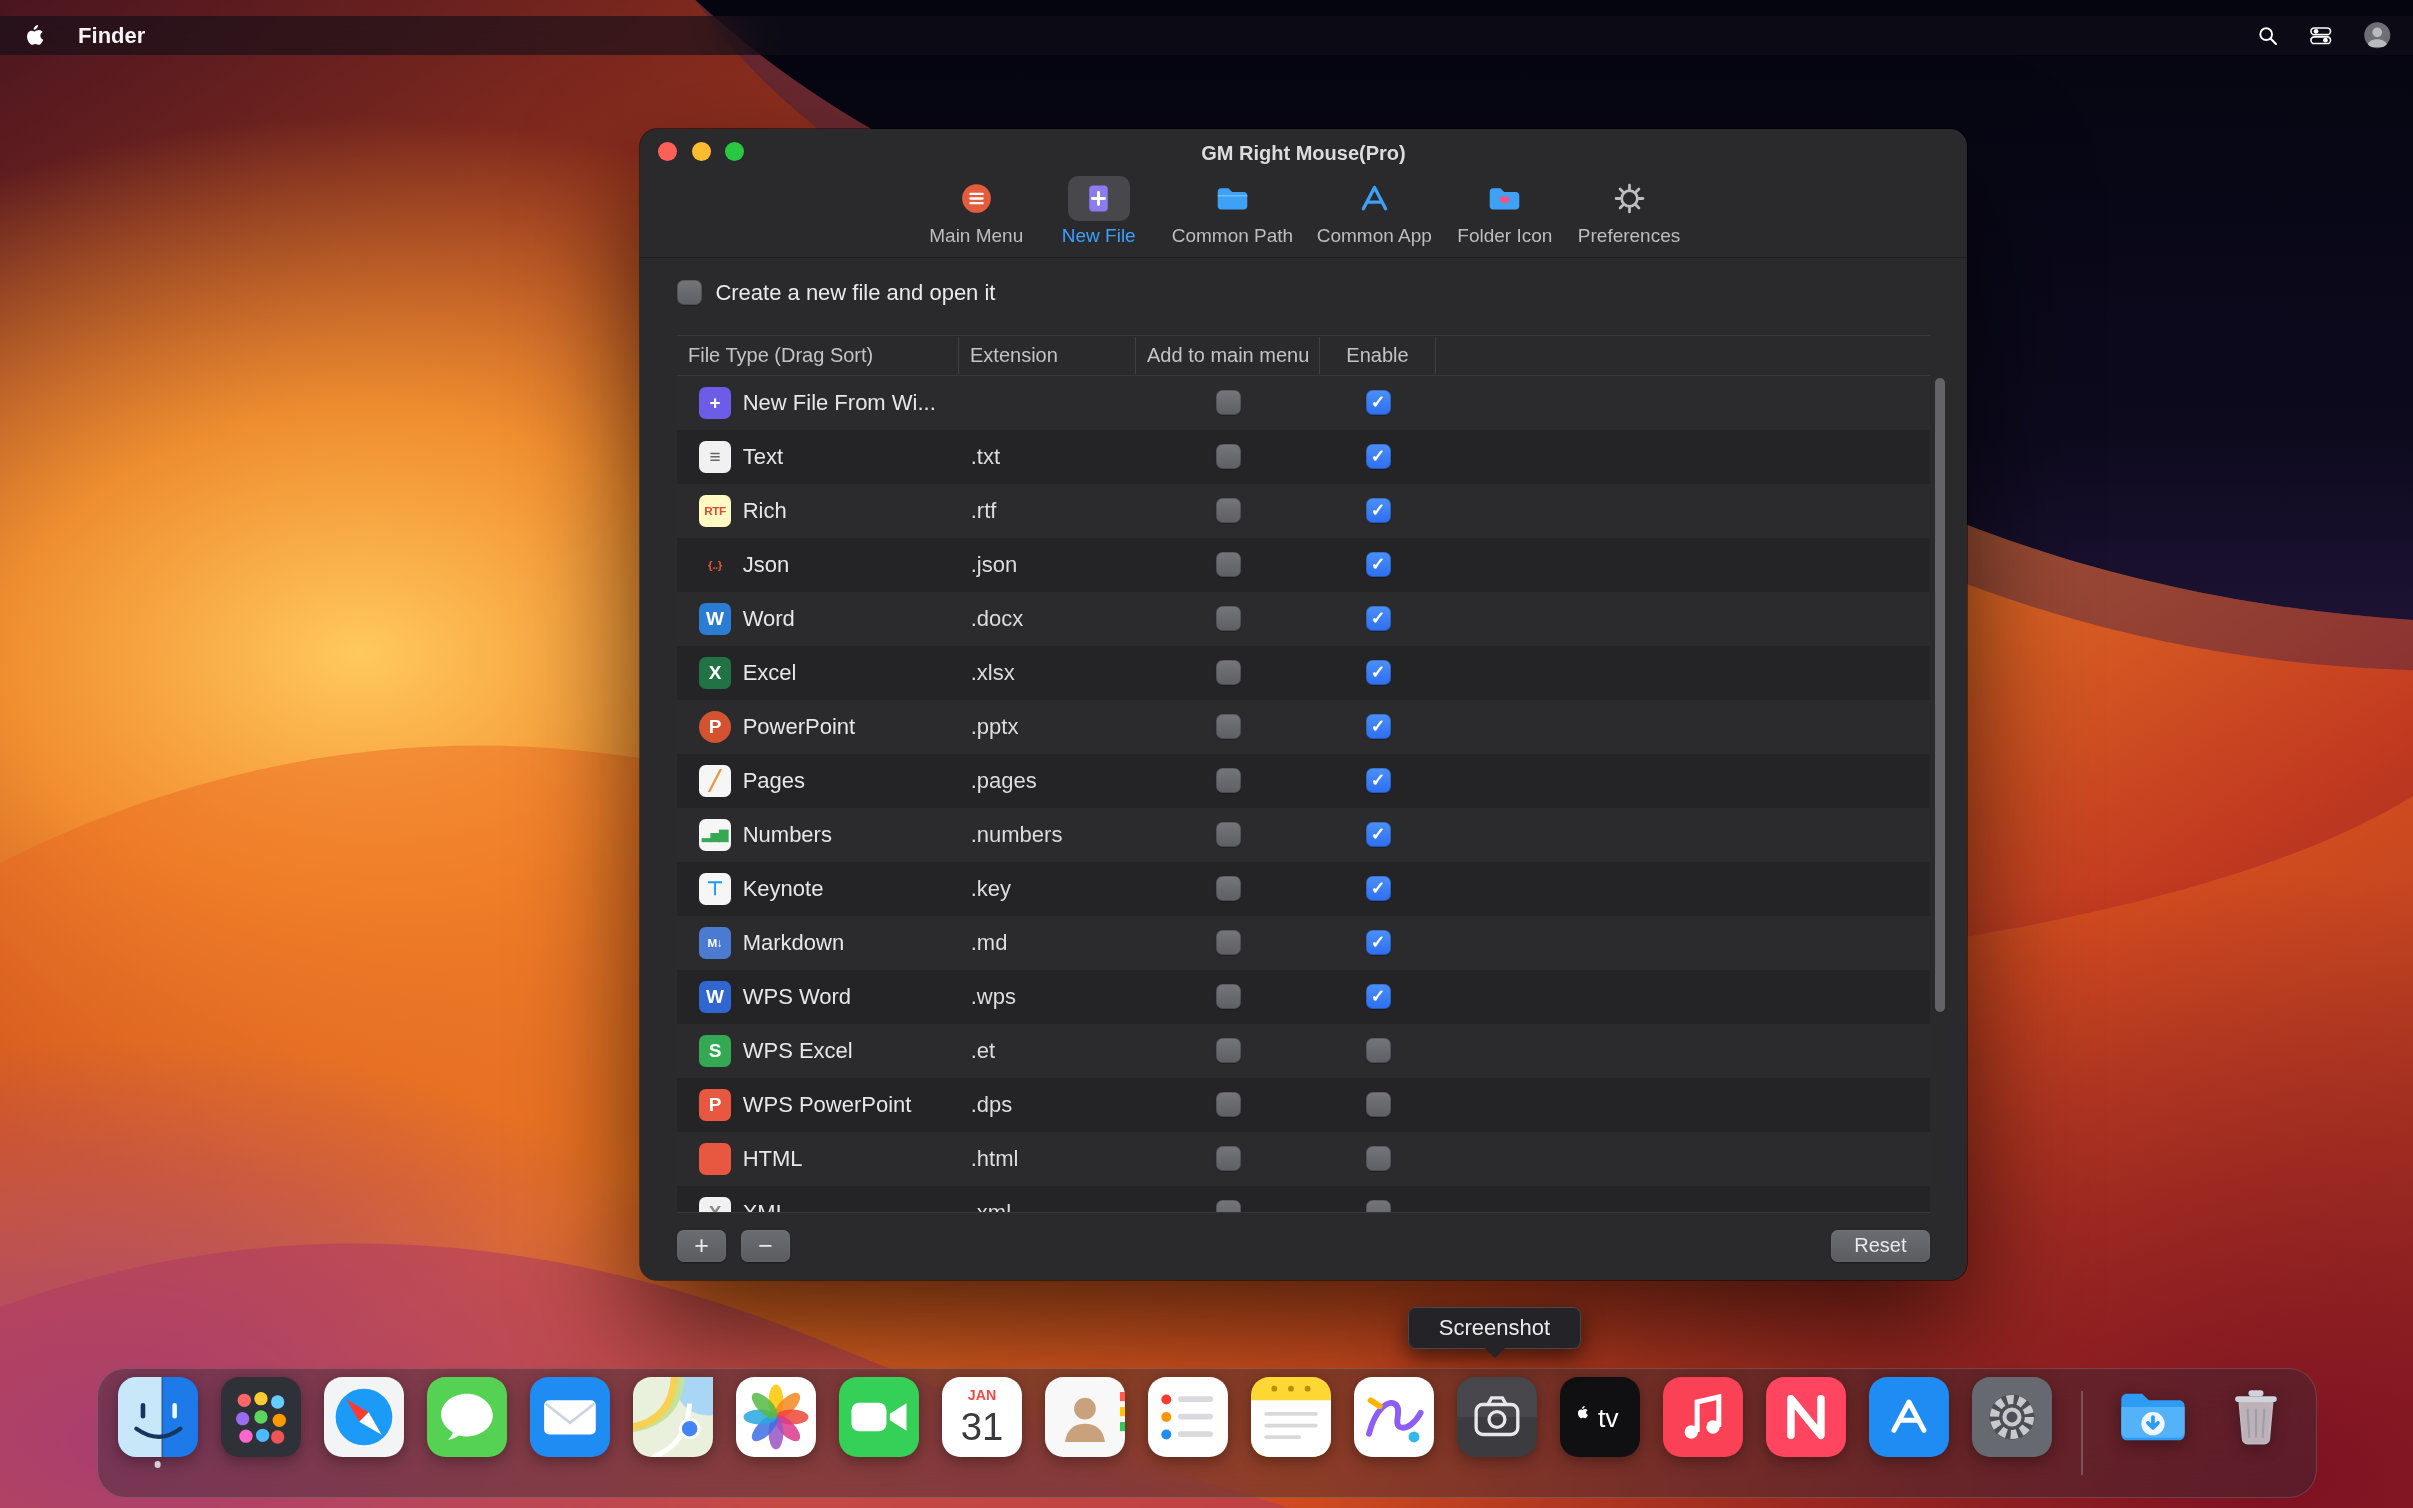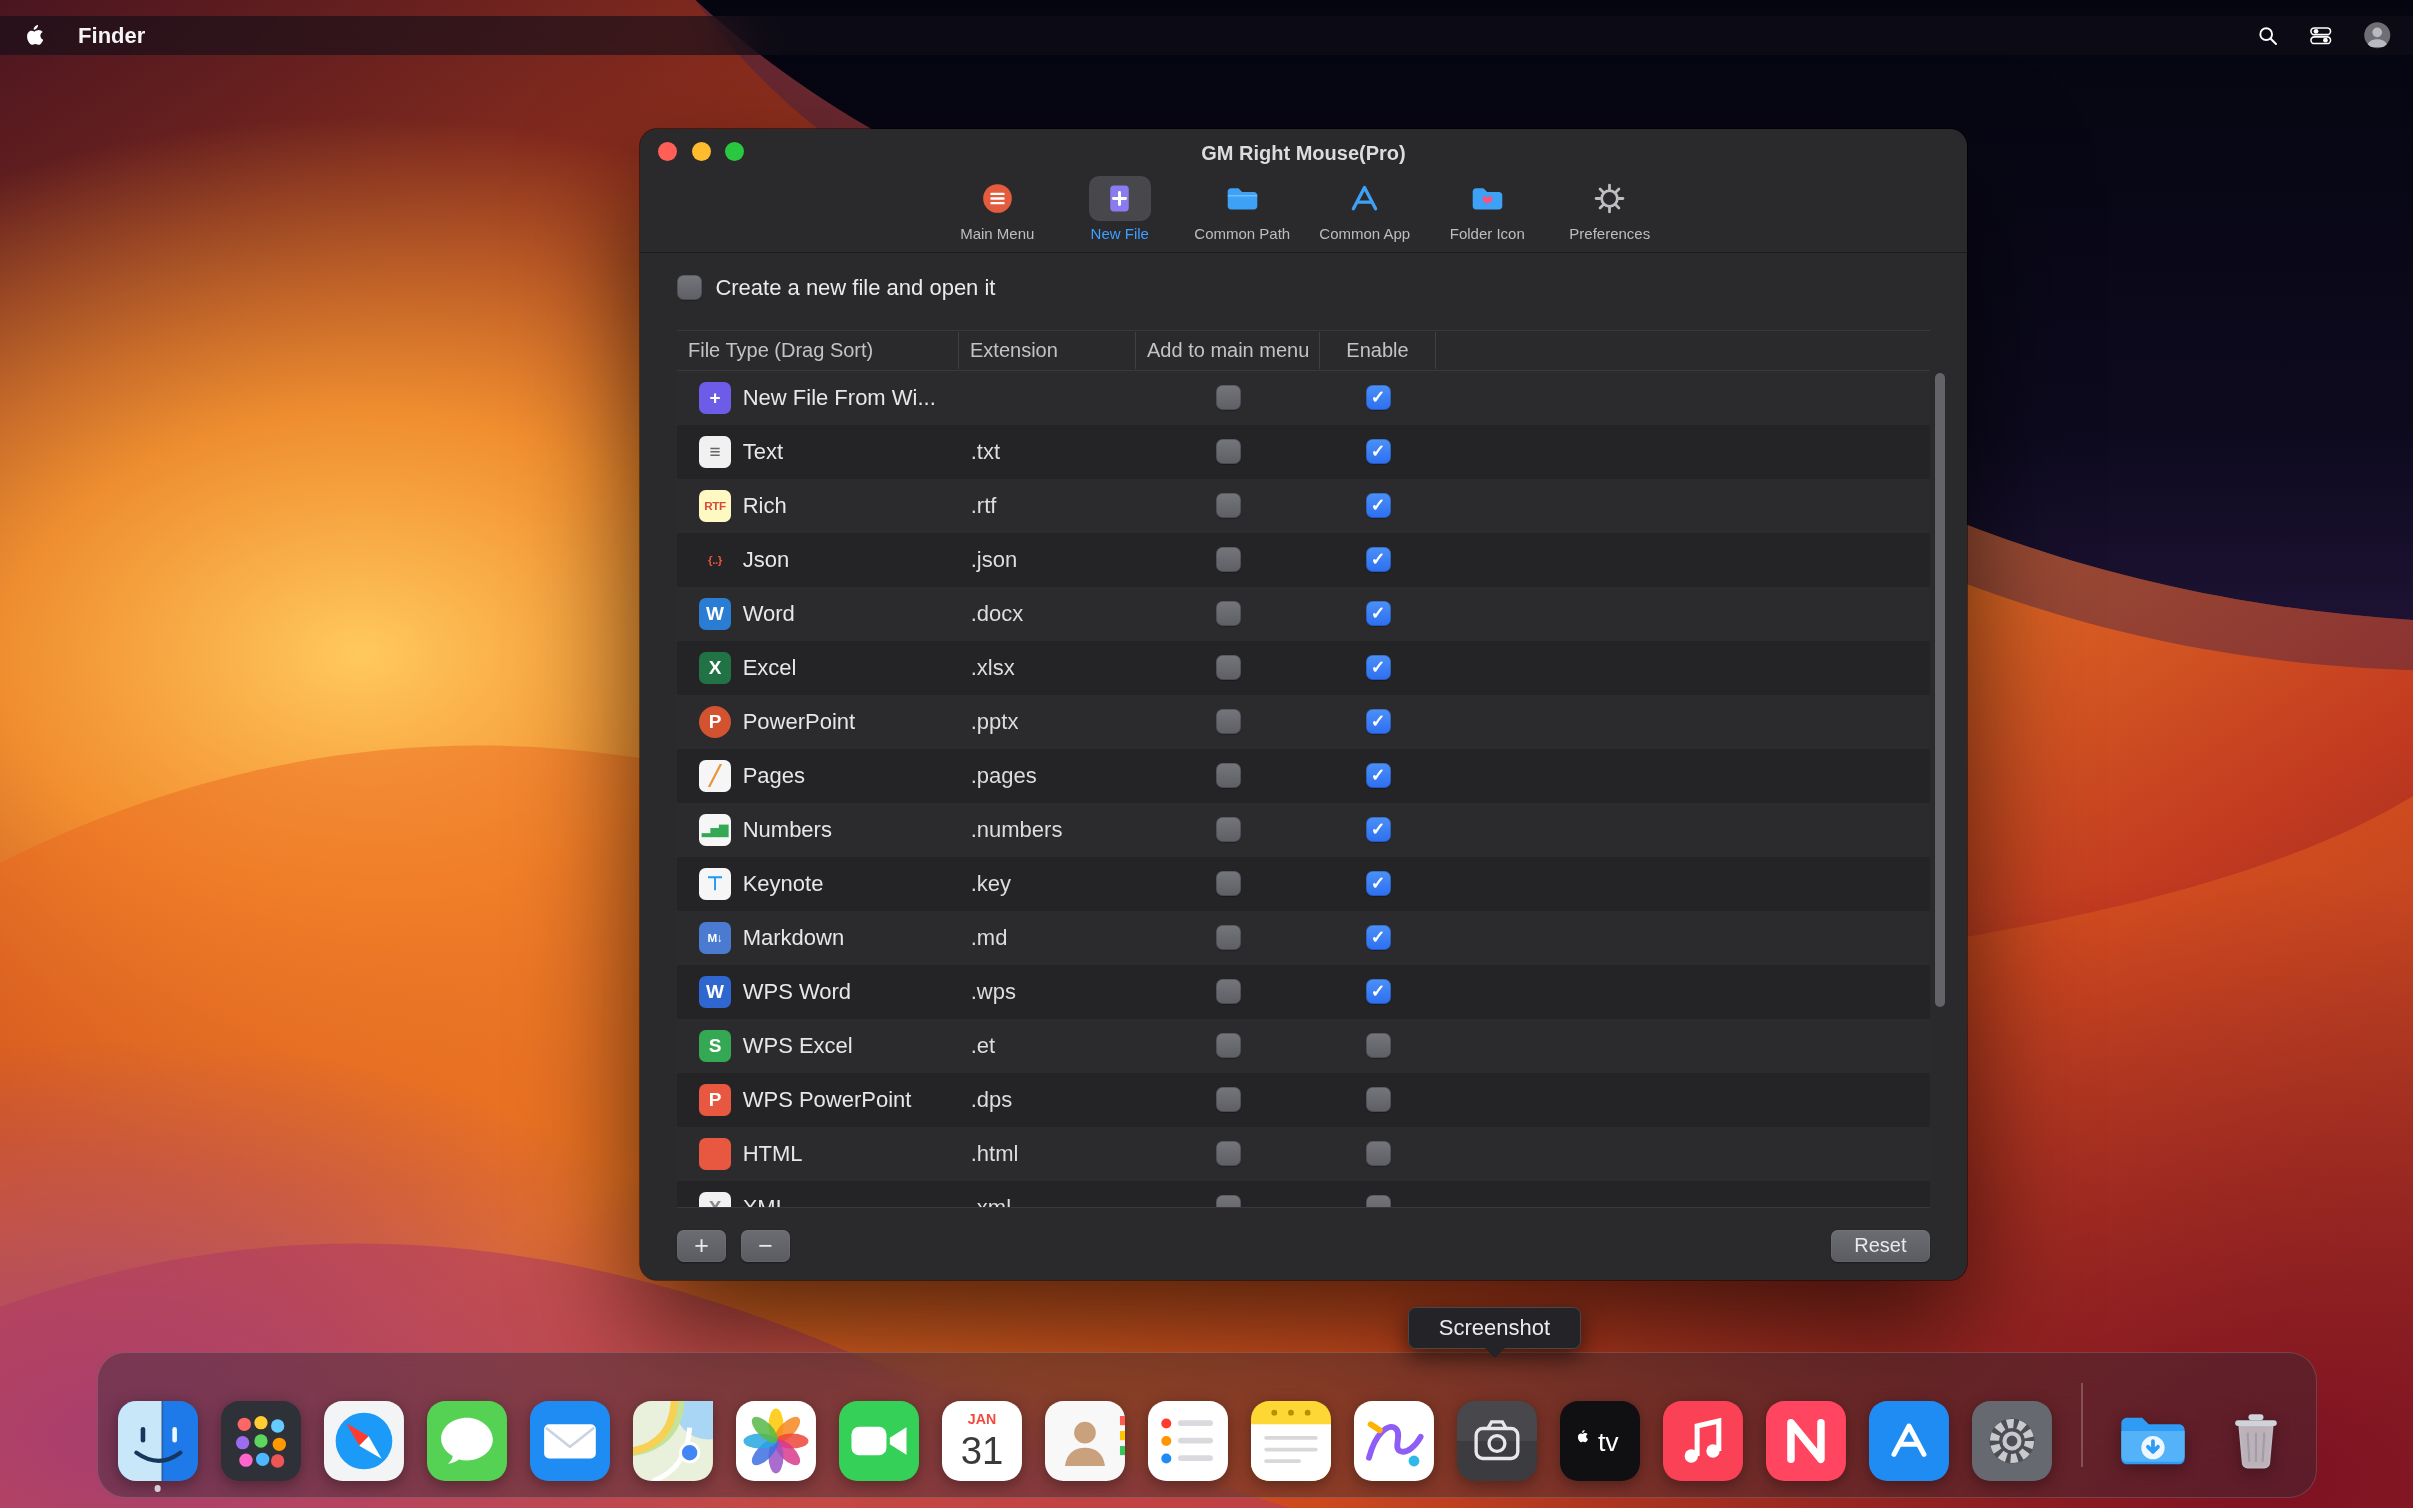--- a/index.html
+++ b/index.html
@@ -34,21 +34,21 @@
   .tl.red{background:#ff5f57}.tl.yellow{background:#febc2e}.tl.green{background:#28c840}
   .wtitle{position:absolute;left:0;right:0;top:0;line-height:49px;text-align:center;
     color:#dcdcdf;font-size:20px;font-weight:700}
 
   .toolbar{display:flex;justify-content:center;align-items:flex-start;gap:23.5px;
     padding:3.4px 0 10px;border-bottom:0.8px solid #1b1b1d}
   .tb-item{display:flex;flex-direction:column;align-items:center;gap:3.4px;min-width:99px}
   .tb-ic{width:62px;height:45px;display:flex;align-items:center;justify-content:center;border-radius:10px}
   .tb-ic svg{width:37px;height:37px}
   .tb-item.active .tb-ic{background:#47474c}
-  .tb-lbl{font-size:15px;color:#bdbdc1;white-space:nowrap}
+  .tb-lbl{font-size:19px;color:#bdbdc1;white-space:nowrap}
   .tb-item.active .tb-lbl{color:#3ba0ff}
 
   .content{position:relative;padding:0 37px}
   .create-row{display:flex;align-items:center;gap:13.4px;margin:22px 0 29px;
     color:#eaeaec;font-size:22px}
   .cbx{width:25px;height:25px;border-radius:6.7px;flex:0 0 25px;
     background:linear-gradient(#75757c,#5e5e65);
     box-shadow:inset 0 0 0 0.8px rgba(0,0,0,.28),0 0.8px 0.8px rgba(0,0,0,.25);
     display:flex;align-items:center;justify-content:center;
     font-size:17.6px;font-weight:700;color:#fff;line-height:1}
@@ -88,21 +88,21 @@
   
   .tooltip{position:absolute;left:1408px;top:1307px;min-width:171px;height:40px;z-index:40;
     background:#242428;border:0.8px solid #47474c;border-radius:7.5px;
     color:#ebebee;font-size:22px;display:flex;align-items:center;justify-content:center;
     box-shadow:0 8.4px 22px rgba(0,0,0,.55)}
   .tooltip .arrow{position:absolute;left:50%;bottom:-10px;margin-left:-10px;width:0;height:0;
     border-left:10px solid transparent;border-right:10px solid transparent;border-top:10px solid #242428}
 
   
   .dock{position:absolute;left:50%;bottom:10px;transform:translateX(-50%);z-index:30;
-    height:112px;display:flex;align-items:flex-end;gap:23px;padding:16px 20px;
+    height:112px;display:flex;align-items:flex-start;gap:23px;padding:8px 20px;
     background:rgba(48,42,52,0.42);border:0.8px solid rgba(255,255,255,0.15);
     border-radius:28.5px;backdrop-filter:blur(34px)}
   .dock-item{width:80px;height:80px;position:relative}
   .dock-item svg{width:80px;height:80px;filter:drop-shadow(0 4.2px 7.5px rgba(0,0,0,.35))}
   .dock-divider{width:1.7px;height:84px;background:rgba(255,255,255,0.22);margin:0 6.7px;align-self:center}
   .dock-dot{position:absolute;left:50%;bottom:-11px;transform:translateX(-50%);
     width:6.7px;height:6.7px;border-radius:50%;background:rgba(225,225,230,.9)}
 </style>
 </head>
 <body>

